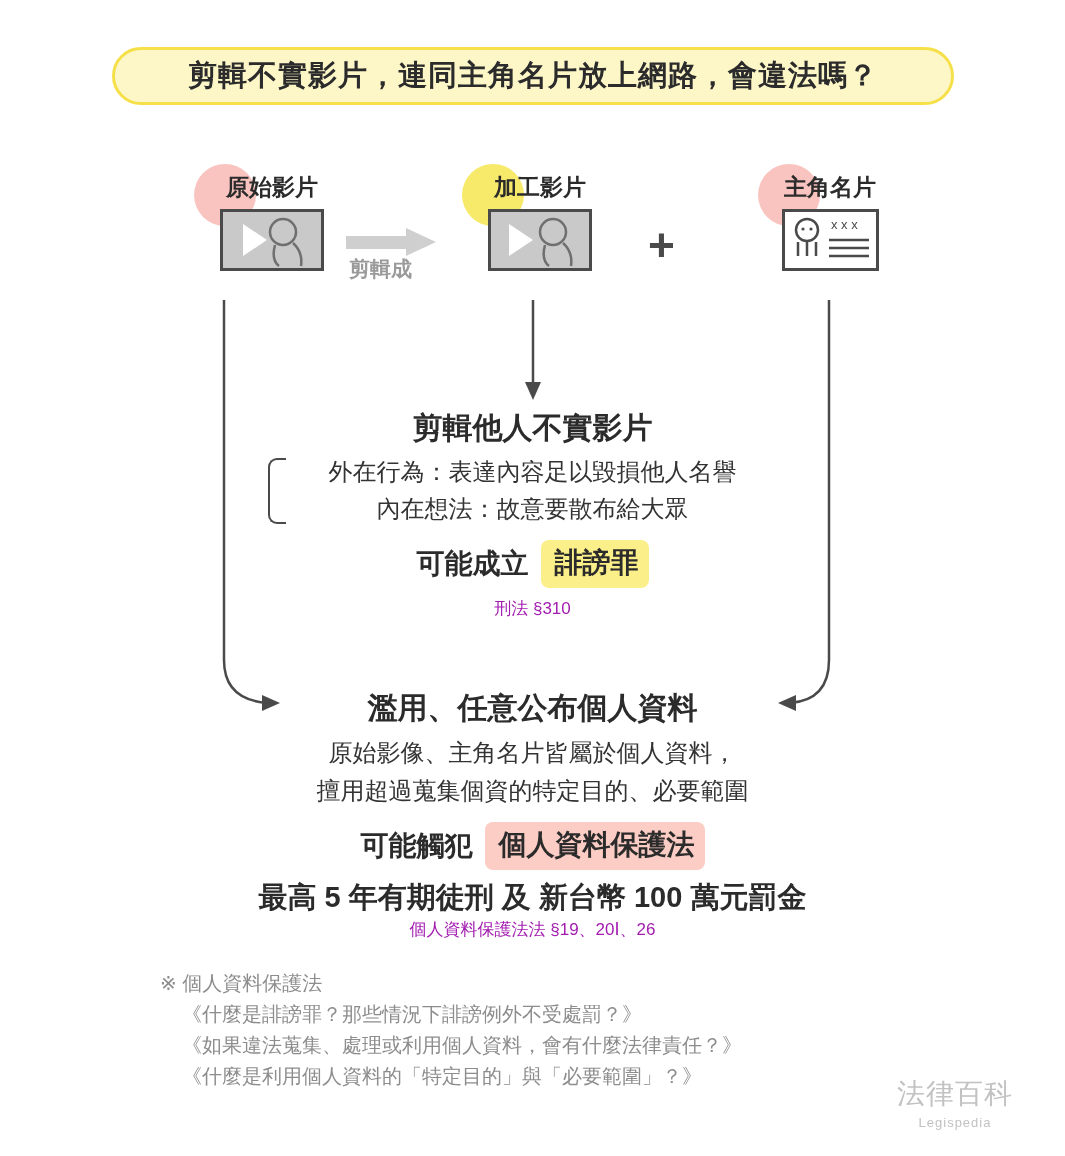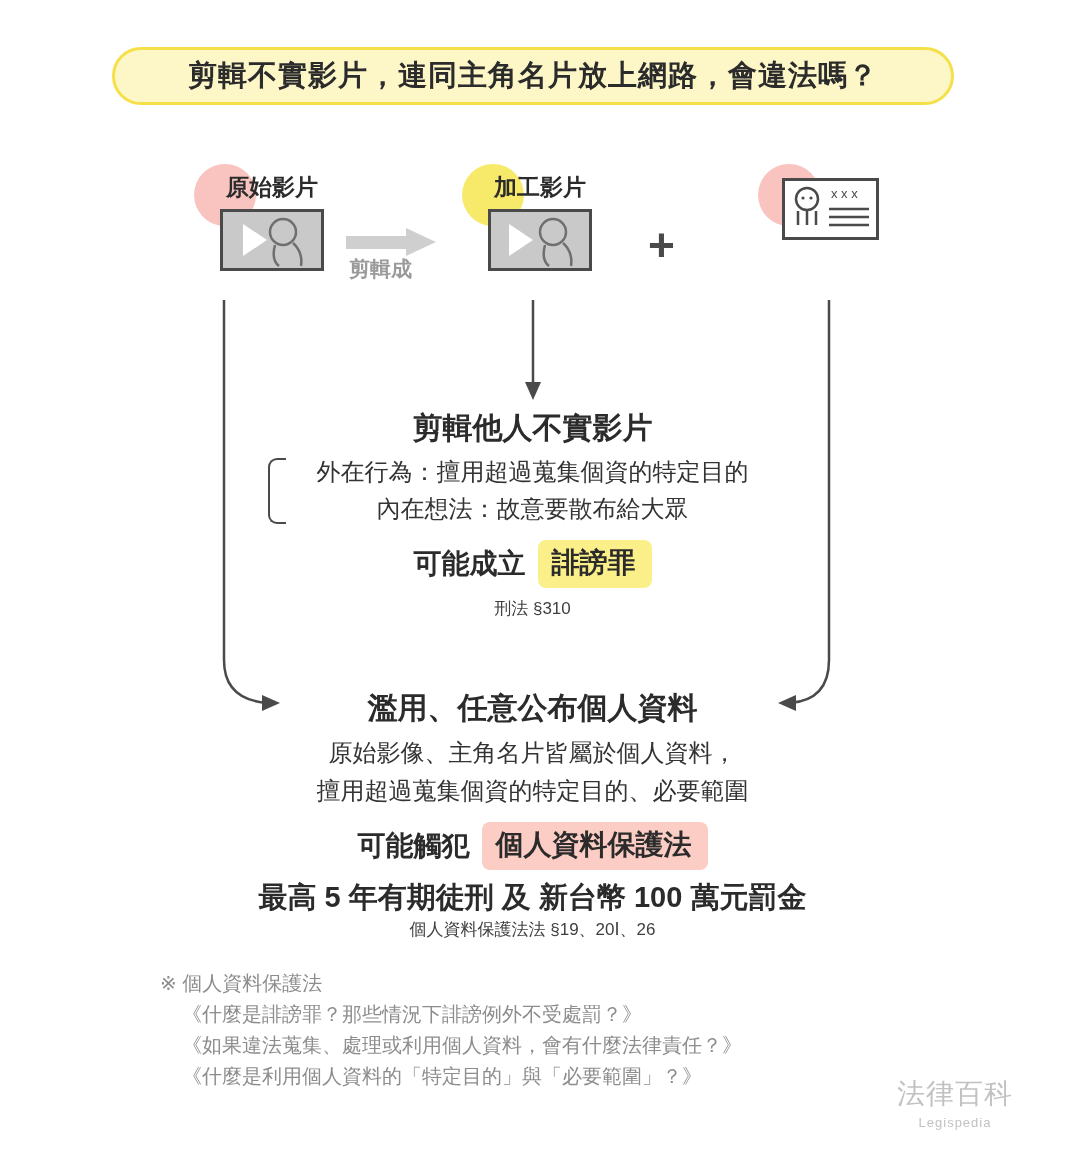--- a/index.html
+++ b/index.html
@@ -141,41 +141,41 @@
     width: 100%;
     text-align: center;
     font-size: 24px;
     color: #333333;
   }
   .small-note {
     position: absolute;
     width: 100%;
     text-align: center;
     font-size: 17px;
-    color: #404040;
+    color: #a21caf;
   }
 
   .result-row {
     position: absolute;
     width: 100%;
     display: flex;
     align-items: center;
     justify-content: center;
     gap: 12px;
   }
   .result-row .lead {
     font-size: 28px;
     font-weight: bold;
     color: #2b2b2b;
   }
   .tag {
     font-size: 28px;
     font-weight: bold;
     color: #2b2b2b;
-    padding: 4px 16px 6px 14px;
+    padding: 4px 10px 6px 14px;
     border-radius: 8px;
   }
   .tag-yellow { background: #fbef8a; }
   .tag-pink { background: #fbcdc4; }
 
   .penalty {
     position: absolute;
     width: 100%;
     text-align: center;
     font-size: 29px;
@@ -275,36 +275,37 @@
       <path d="M72,31 Q82,40 80,54" fill="none" stroke="#6f6f6f" stroke-width="2.5"></path>
       <path d="M18,12 L18,44 L42,28 Z" fill="#ffffff"></path>
     </svg>
   </div>
 </div>
 
 <div class="plus-sign">+</div>
 
 <div class="node" style="left:730px; top:172px; width:200px;">
   <div class="blob blob-pink" style="left:28px; top:-8px; width:62px; height:62px;"></div>
+  <div class="node-label">主角名片</div>
   <div class="card">
     <svg width="90" height="56" viewBox="0 0 90 56">
       <circle cx="22" cy="18" r="11" fill="none" stroke="#4a4a4a" stroke-width="2.5"></circle>
       <circle cx="18" cy="17" r="1.6" fill="#4a4a4a"></circle>
       <circle cx="26" cy="17" r="1.6" fill="#4a4a4a"></circle>
       <path d="M13,30 L13,44 M22,30 L22,44 M31,30 L31,44" stroke="#4a4a4a" stroke-width="2.5" fill="none"></path>
       <text x="46" y="17" font-family="Liberation Sans, sans-serif" font-size="13" fill="#4a4a4a">x x x</text>
       <path d="M44,28 L84,28 M44,36 L84,36 M44,44 L84,44" stroke="#4a4a4a" stroke-width="2.5"></path>
     </svg>
   </div>
 </div>
 
 <div class="center-title" style="top:408px;">剪輯他人不實影片</div>
 
 <div class="brace"></div>
-<div class="center-line" style="top:456px;">外在行為：擅用超過蒐集個資的特定目的</div>
+<div class="center-line" style="top:456px;">外在行為：表達內容足以毀損他人名譽</div>
 <div class="center-line" style="top:493px;">內在想法：故意要散布給大眾</div>
 
 <div class="result-row" style="top:540px;">
   <span class="lead">可能成立</span>
   <span class="tag tag-yellow">誹謗罪</span>
 </div>
 
 <div class="small-note" style="top:597px;">刑法 §310</div>
 
 <div class="center-title" style="top:688px;">濫用、任意公布個人資料</div>

